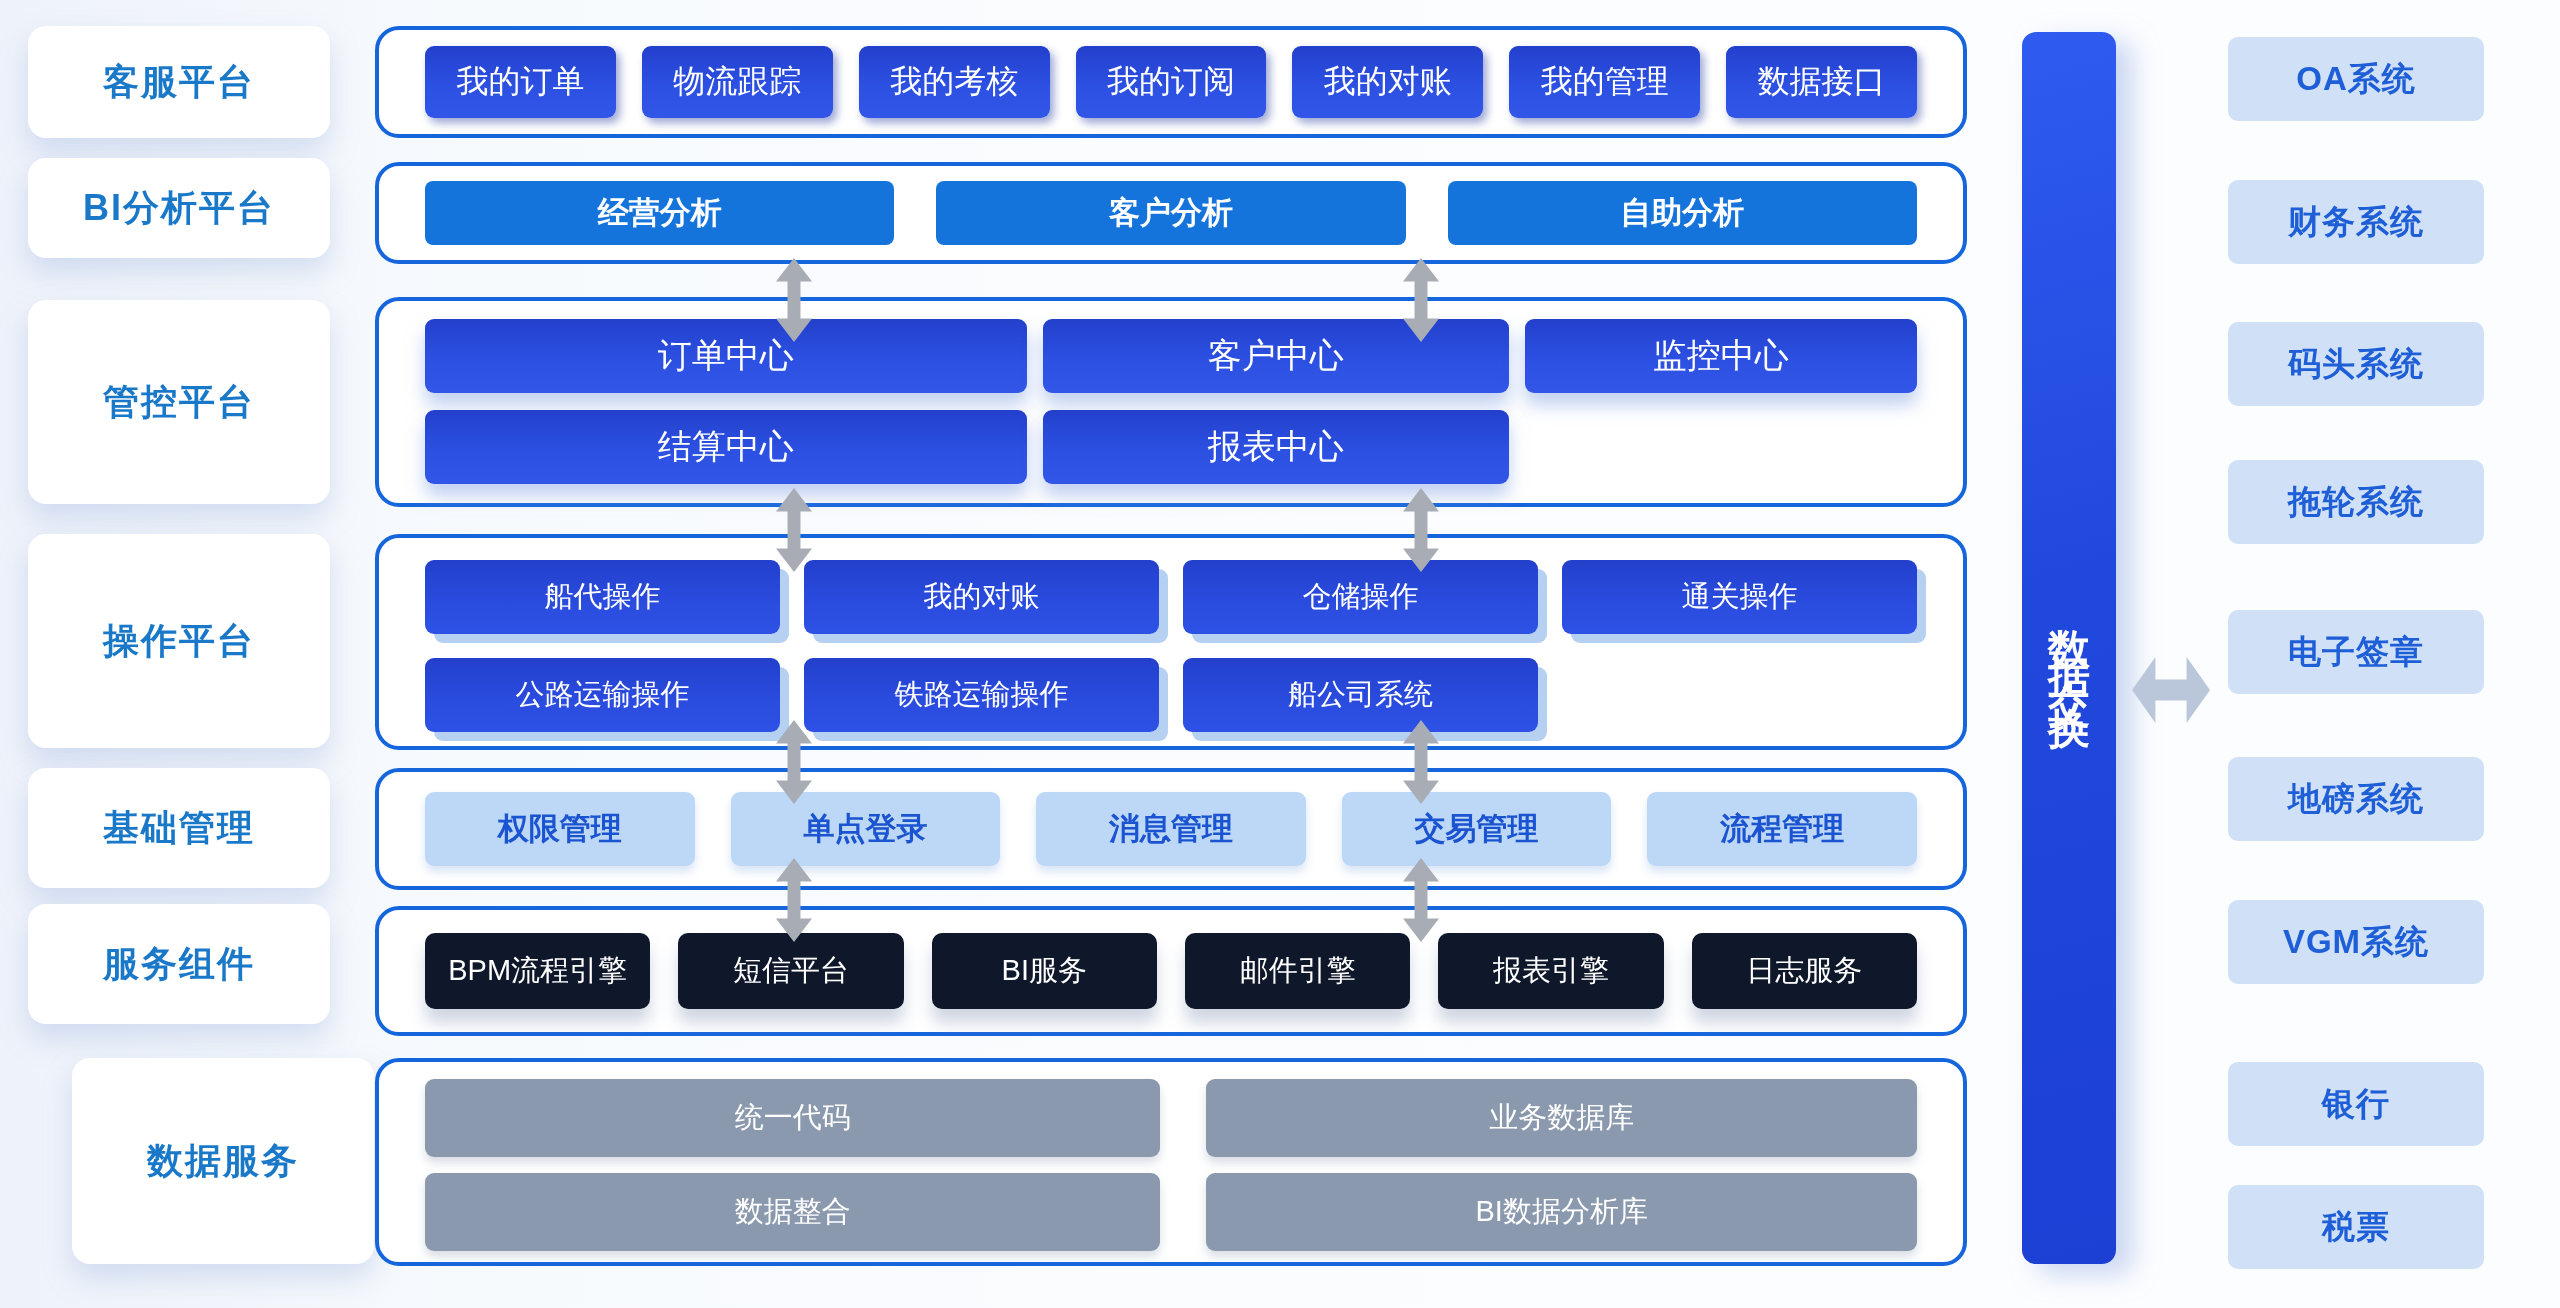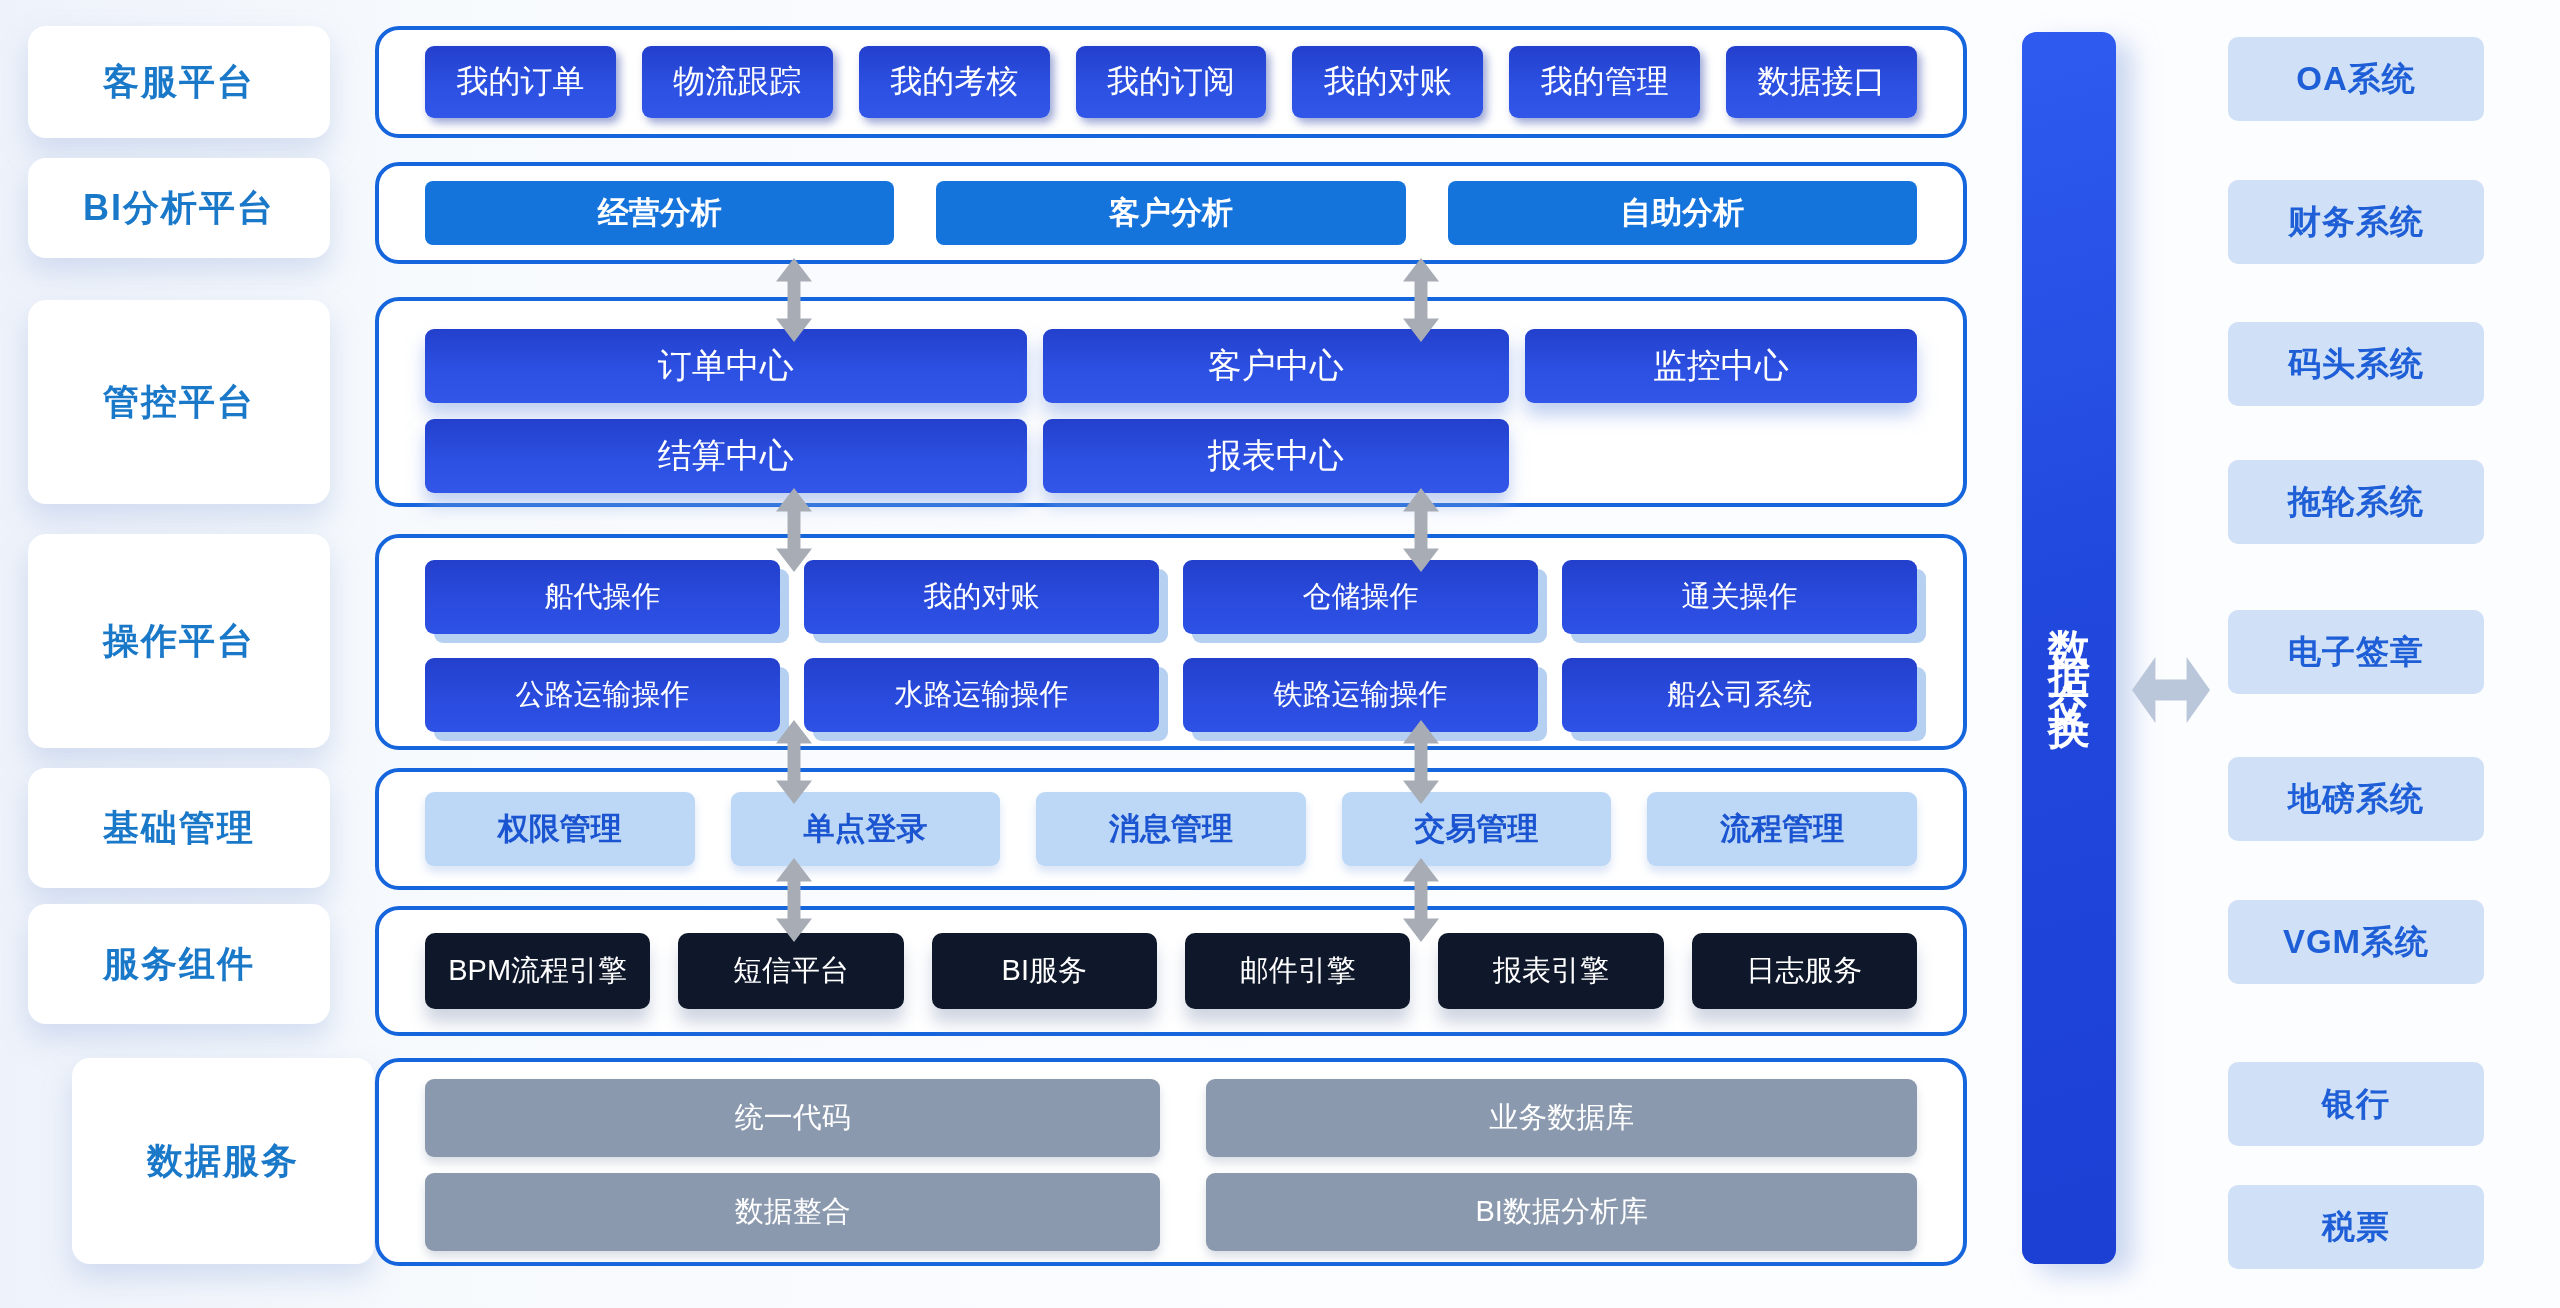--- a/index.html
+++ b/index.html
@@ -24,21 +24,21 @@
   .btn{display:flex;align-items:center;justify-content:center;color:#fff;white-space:nowrap;}
   .btn-indigo{
     flex:1;height:72px;border-radius:9px;font-size:32px;
     background:linear-gradient(180deg,#2340cc 0%,#2c50e2 55%,#3156e8 100%);
     box-shadow:4px 5px 8px rgba(36,58,160,.45);
   }
   .btn-azure{
     flex:1;height:64px;border-radius:8px;font-size:31px;font-weight:bold;
     background:#1573dc;
   }
-  .grid3{display:grid;grid-template-columns:595fr 461fr 388fr;column-gap:42px;row-gap:22px;padding:28px 46px;gap:16px;}
+  .grid3{display:grid;grid-template-columns:595fr 461fr 388fr;column-gap:42px;row-gap:22px;padding:18px 46px;gap:16px;}
   .grid3 .btn-center{
     height:74px;border-radius:9px;font-size:34px;
     background:linear-gradient(180deg,#2340cc 0%,#2c50e2 55%,#3156e8 100%);
     box-shadow:0 12px 18px rgba(140,170,230,.55);
   }
   .grid4{display:grid;grid-template-columns:repeat(4,1fr);column-gap:24px;row-gap:24px;padding:22px 46px;}
   .btn-op{
     height:74px;border-radius:9px;font-size:29px;
     background:linear-gradient(180deg,#2340cc 0%,#2a4cdf 60%,#2e52e6 100%);
     box-shadow:9px 9px 0 #b6d0f2;
@@ -124,21 +124,20 @@
     <div class="btn btn-center">结算中心</div>
     <div class="btn btn-center">报表中心</div>
   </div>
 
   <div class="container grid4" style="top:534px;height:216px;">
     <div class="btn btn-op">船代操作</div>
     <div class="btn btn-op">我的对账</div>
     <div class="btn btn-op">仓储操作</div>
     <div class="btn btn-op">通关操作</div>
     <div class="btn btn-op">公路运输操作</div>
-    <div class="btn btn-op">水路运输操作</div>
     <div class="btn btn-op">铁路运输操作</div>
     <div class="btn btn-op">船公司系统</div>
   </div>
 
   <div class="container" style="top:768px;height:122px;">
     <div class="flexrow" style="gap:36px;">
       <div class="btn btn-light">权限管理</div>
       <div class="btn btn-light">单点登录</div>
       <div class="btn btn-light">消息管理</div>
       <div class="btn btn-light">交易管理</div>

